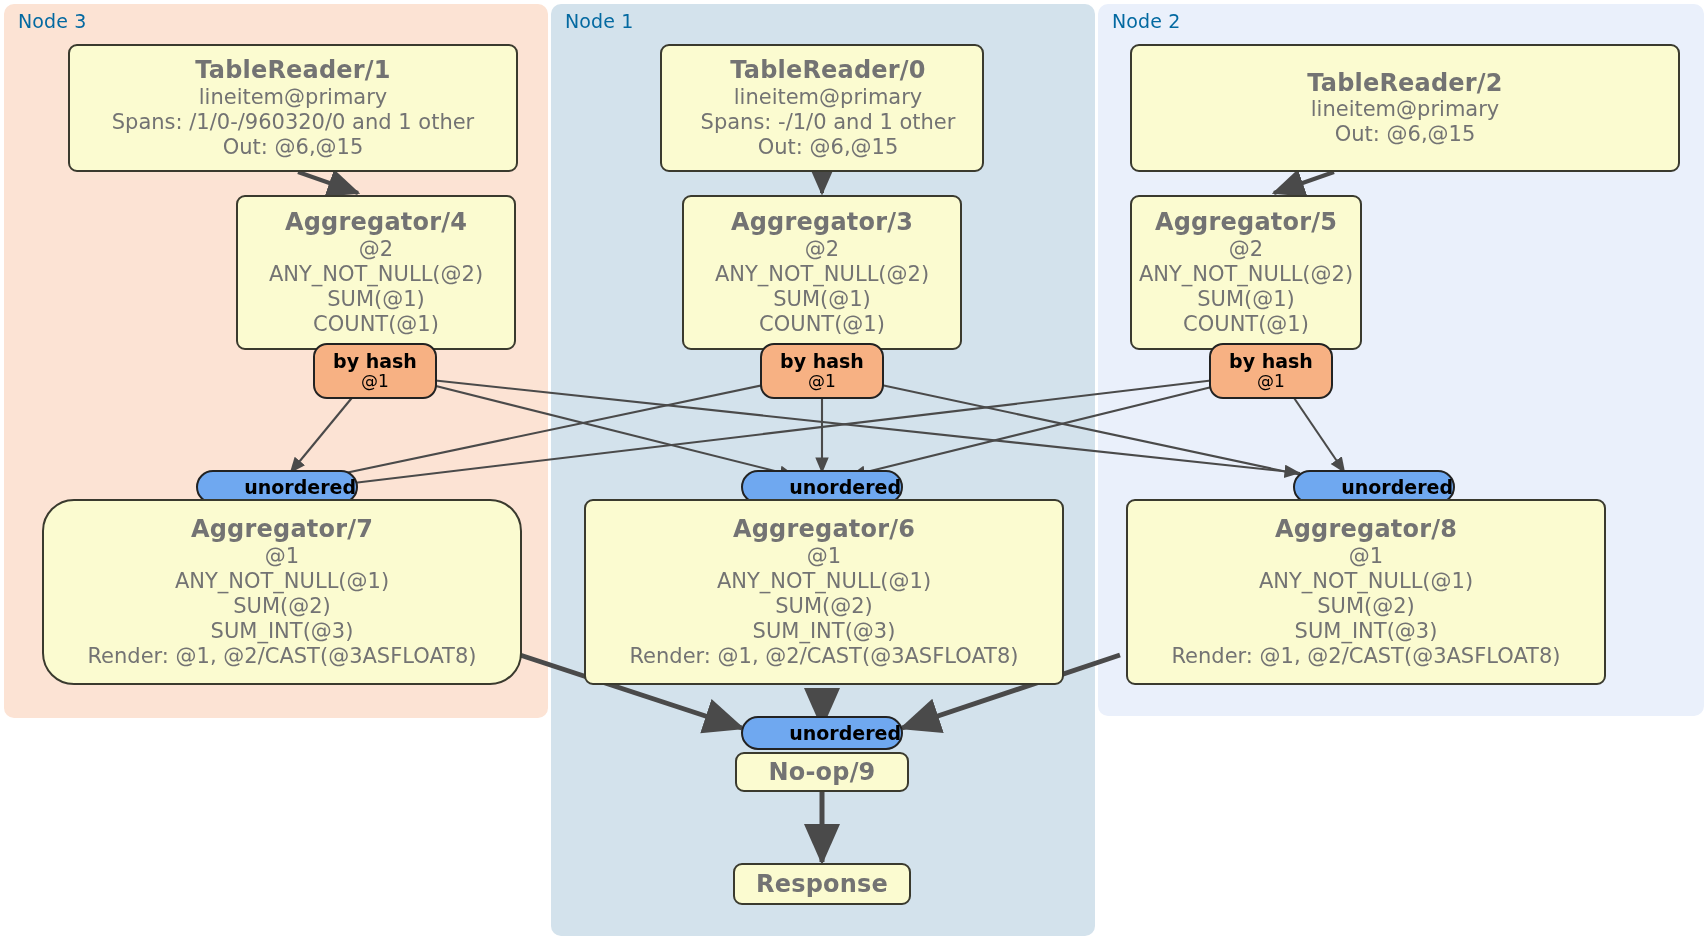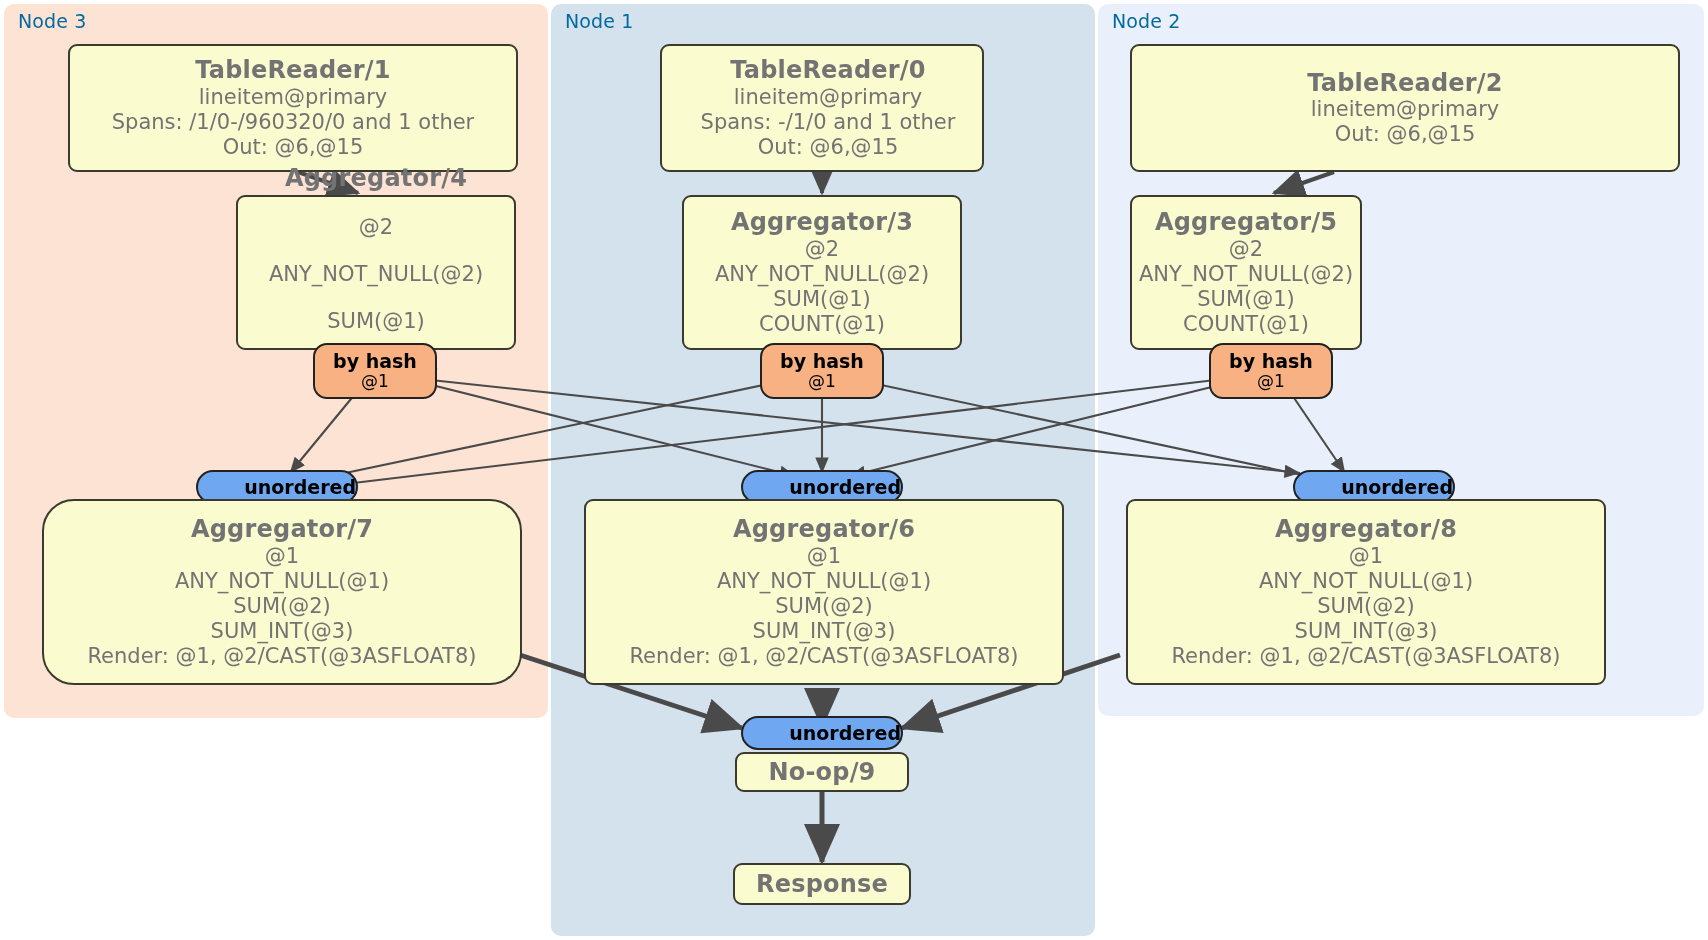--- a/index.html
+++ b/index.html
@@ -87,21 +87,21 @@
     <div class="ln">Spans: -/1/0 and 1 other</div>
     <div class="ln">Out: @6,@15</div>
   </div>
 
   <div class="node" style="left:1130px;top:44px;width:550px;height:128px;">
     <div class="title">TableReader/2</div>
     <div class="ln">lineitem@primary</div>
     <div class="ln">Out: @6,@15</div>
   </div>
 
-  <div class="node" style="left:236px;top:195px;width:280px;height:155px;gap:22px;">
+  <div class="node" style="left:236px;top:195px;width:280px;height:155px;">
     <div class="title">Aggregator/4</div>
     <div class="ln">@2</div>
     <div class="ln">ANY_NOT_NULL(@2)</div>
     <div class="ln">SUM(@1)</div>
     <div class="ln">COUNT(@1)</div>
   </div>
 
   <div class="node" style="left:682px;top:195px;width:280px;height:155px;">
     <div class="title">Aggregator/3</div>
     <div class="ln">@2</div>

